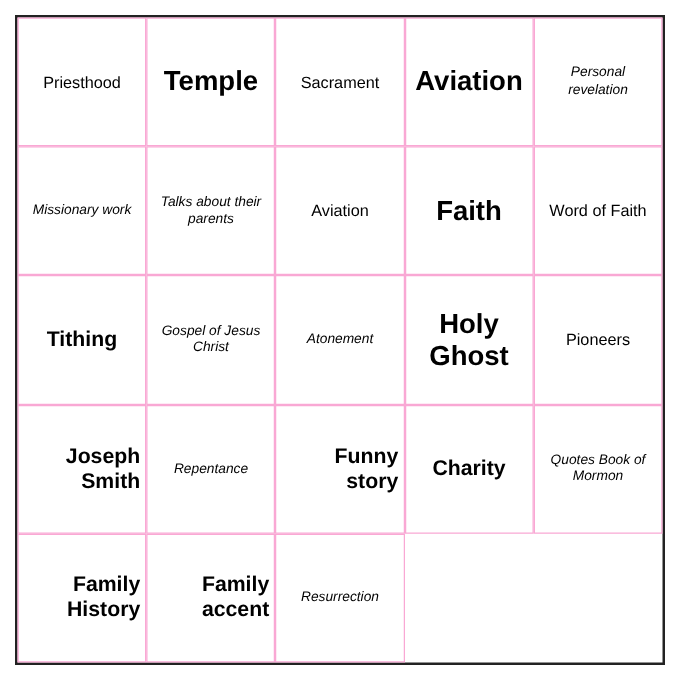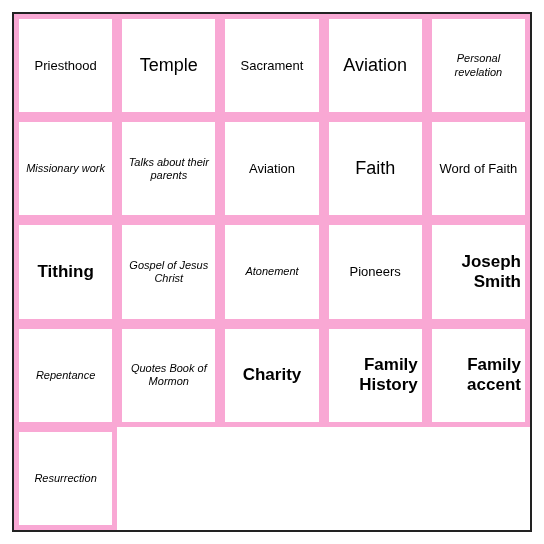--- a/index.html
+++ b/index.html
@@ -14,32 +14,32 @@
     }
     .bingo-grid {
       display: grid;
       grid-template-columns: repeat(5, 1fr);
       grid-template-rows: repeat(5, 1fr);
       width: 520px;
       height: 520px;
       border: 2px solid #222;
     }
     .cell {
-      border: 5px solid #f9a8d4;
+      border: 1px solid #f9a8d4;
       display: flex;
       align-items: center;
       justify-content: center;
       text-align: center;
       padding: 4px;
       font-size: 13px;
       line-height: 1.2;
     }
     .cell.large {
-      font-size: 18px;
-      font-weight: normal;
+      font-size: 22px;
+      font-weight: bold;
     }
     .cell.medium {
       font-size: 17px;
       font-weight: bold;
       text-align: right;
     }
     .cell.small {
       font-size: 11px;
       font-style: italic;
     }
@@ -54,21 +54,23 @@
     <div class="cell large">Aviation</div>
     <div class="cell small">Personal revelation</div>
     <div class="cell small">Missionary work</div>
     <div class="cell small">Talks about their parents</div>
     <div class="cell ">Aviation</div>
     <div class="cell large">Faith</div>
     <div class="cell ">Word of Faith</div>
     <div class="cell medium">Tithing</div>
     <div class="cell small">Gospel of Jesus Christ</div>
     <div class="cell small">Atonement</div>
+    <div class="cell large">Holy Ghost</div>
     <div class="cell ">Pioneers</div>
     <div class="cell medium">Joseph Smith</div>
     <div class="cell small">Repentance</div>
+    <div class="cell medium">Funny story</div>
+    <div class="cell medium">Charity</div>
     <div class="cell small">Quotes Book of Mormon</div>
-    <div class="cell medium">Charity</div>
     <div class="cell medium">Family History</div>
     <div class="cell medium">Family accent</div>
     <div class="cell small">Resurrection</div>
   </div>
 
 </body></html>

